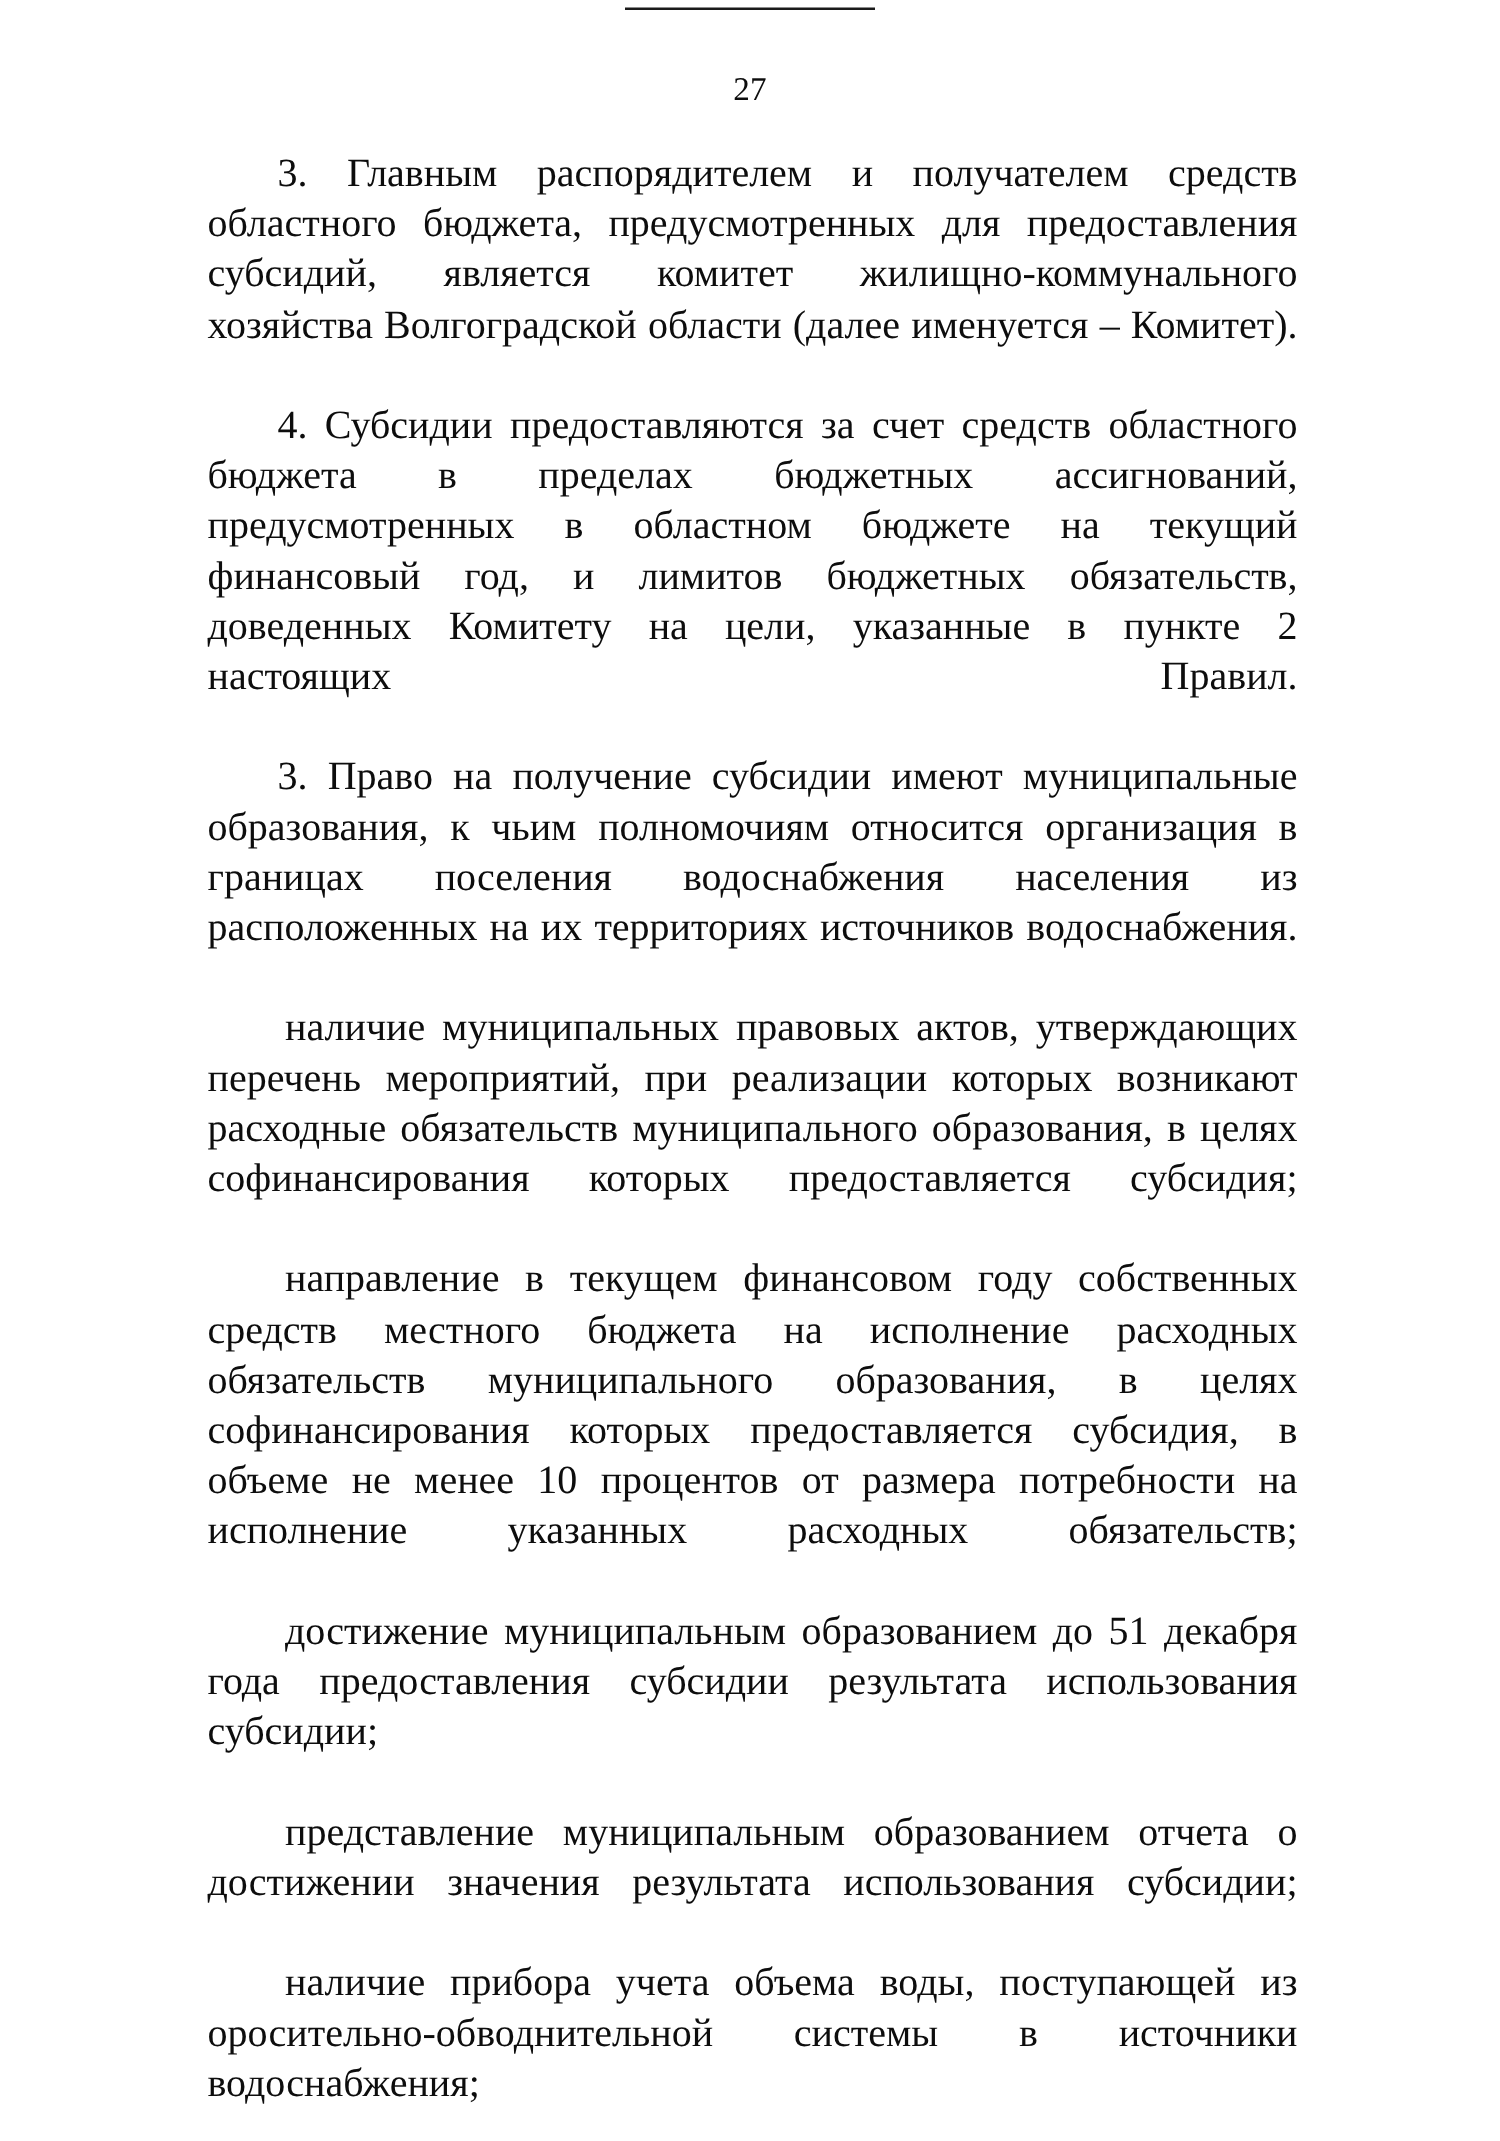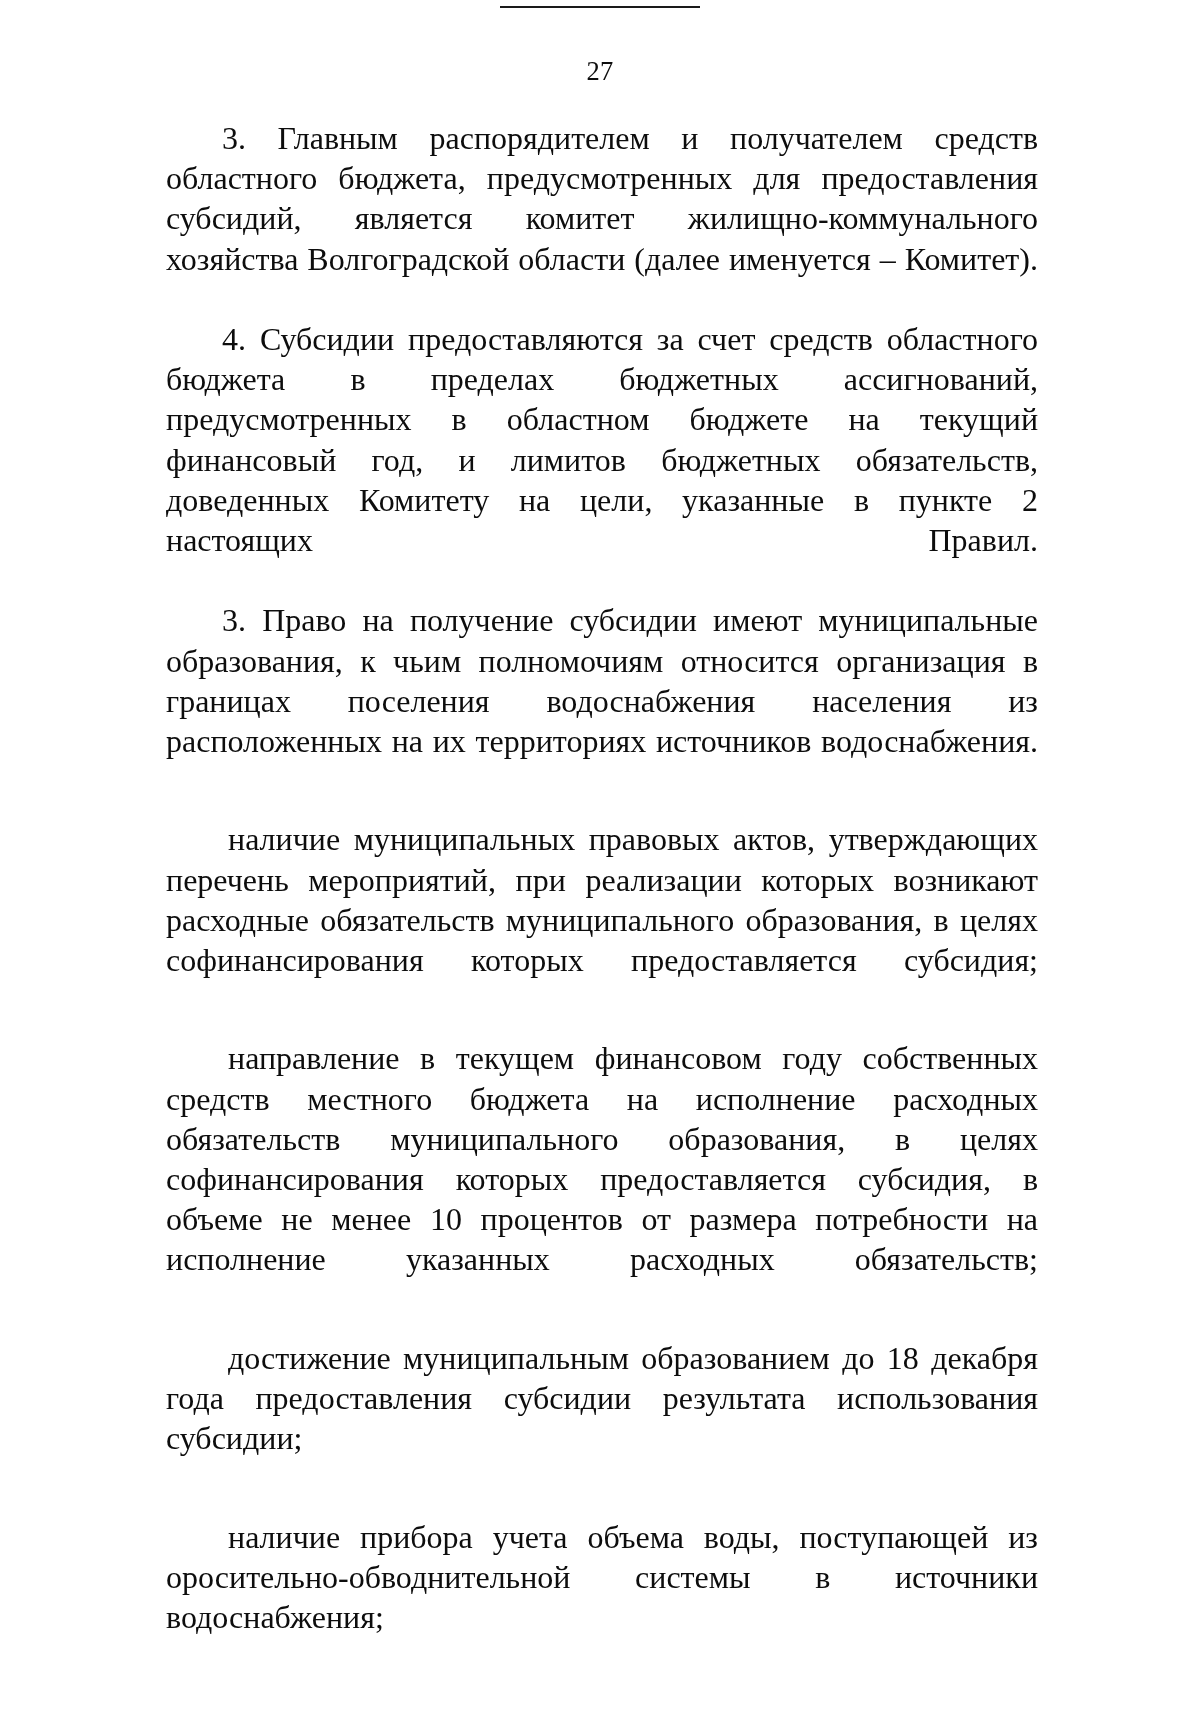--- a/index.html
+++ b/index.html
@@ -43,21 +43,21 @@
   }
   p.para {
     margin: 0;
     font-size: 32px;
     line-height: 40.2px;
     text-align: justify;
     text-justify: inter-word;
     hyphens: none;
   }
   p.para.indent-1 { text-indent: 56px; }
-  p.para.indent-2 { text-indent: 62px; margin-top: 18px; }
+  p.para.indent-2 { text-indent: 62px; }
   
   p.para::after {
     content: "";
     display: inline-block;
     width: 100%;
   }
 </style>
 </head>
 <body>
 
@@ -66,18 +66,19 @@
   <div class="top-rule"></div>
 
   <div class="page-number">27</div>
 
   <div class="body-col">
     <p class="para indent-1">3. Главным распорядителем и получателем средств областного бюджета, предусмотренных для предоставления субсидий, является комитет жилищно-коммунального хозяйства Волгоградской области (далее именуется – Комитет).</p>
     <p class="para indent-1">4. Субсидии предоставляются за счет средств областного бюджета в пределах бюджетных ассигнований, предусмотренных в областном бюджете на текущий финансовый год, и лимитов бюджетных обязательств, доведенных Комитету на цели, указанные в пункте 2 настоящих Правил.</p>
     <p class="para indent-1">3. Право на получение субсидии имеют муниципальные образования, к чьим полномочиям относится организация в границах поселения водоснабжения населения из расположенных на их территориях источников водоснабжения.</p>
     <p class="para indent-2">наличие муниципальных правовых актов, утверждающих перечень мероприятий, при реализации которых возникают расходные обязательств муниципального образования, в целях софинансирования которых предоставляется субсидия;</p>
     <p class="para indent-2">направление в текущем финансовом году собственных средств местного бюджета на исполнение расходных обязательств муниципального образования, в целях софинансирования которых предоставляется субсидия, в объеме не менее 10 процентов от размера потребности на исполнение указанных расходных обязательств;</p>
-    <p class="para indent-2">достижение муниципальным образованием до 18 декабря года предоставления субсидии результата использования субсидии;</p>
+    <p class="para indent-2">достижение муниципальным образованием до 51 декабря года предоставления субсидии результата использования субсидии;</p>
+    <p class="para indent-2">представление муниципальным образованием отчета о достижении значения результата использования субсидии;</p>
     <p class="para indent-2">наличие прибора учета объема воды, поступающей из оросительно-обводнительной системы в источники водоснабжения;</p>
 
   </div>
 
 </div>
 
 </body></html>

